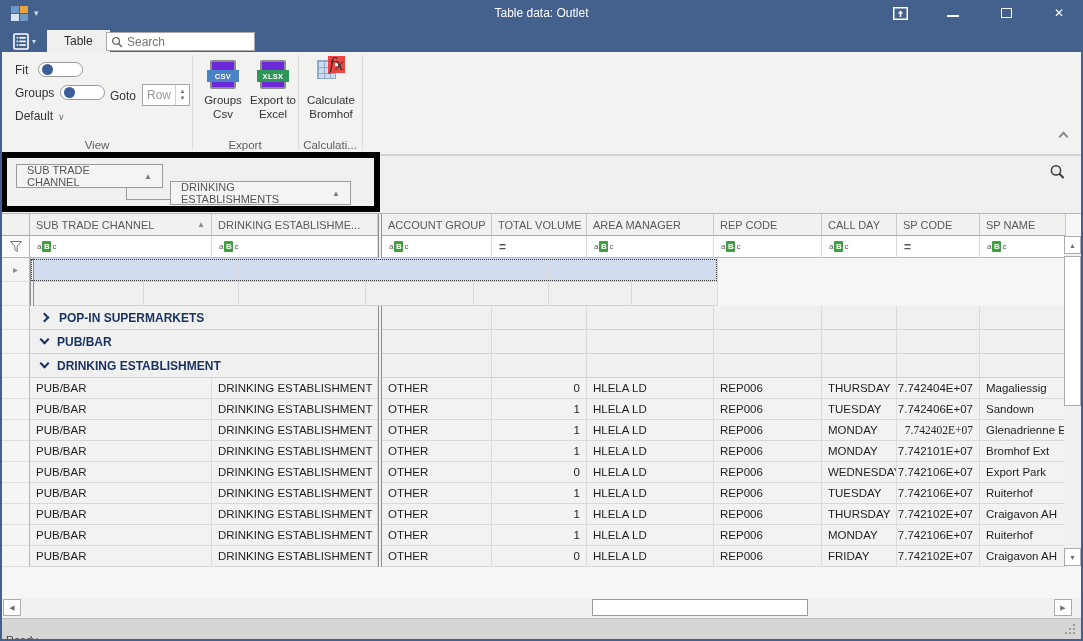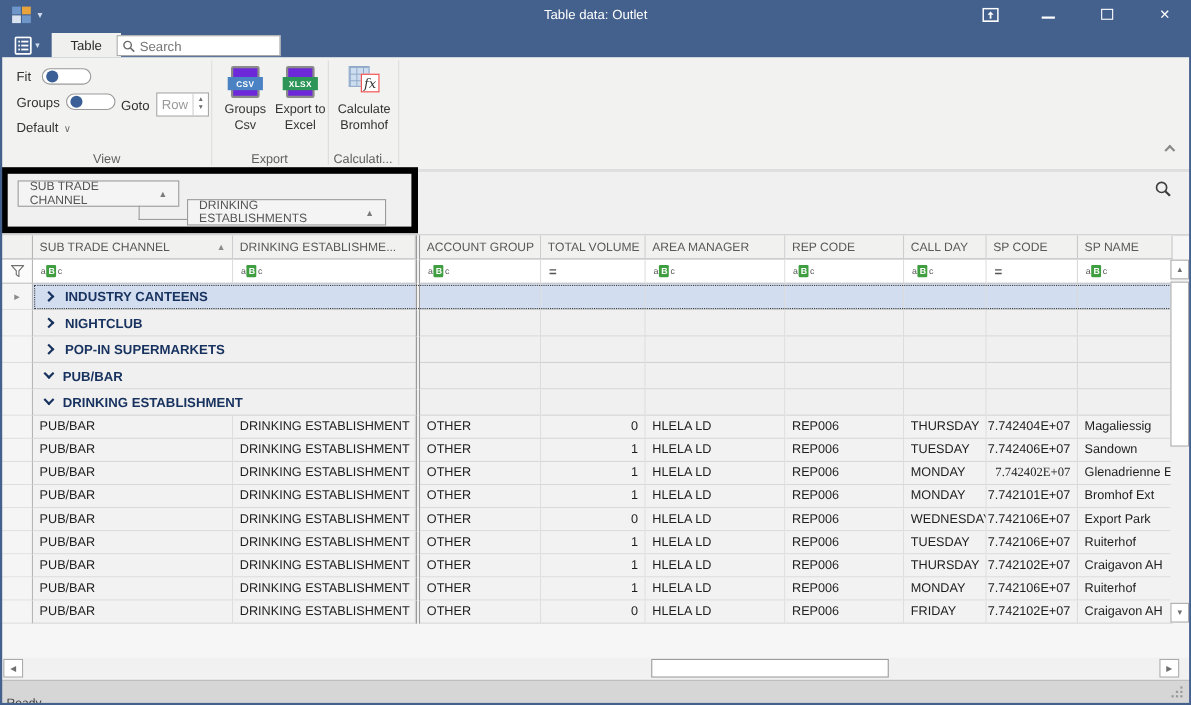--- a/index.html
+++ b/index.html
@@ -47,21 +47,21 @@
   .ddl-caret { color: #707070; font-size: 9px; margin-left: 5px; }
   .bigbtn { position: absolute; top: 8px; display: flex; flex-direction: column; align-items: center; cursor: default; }
   .bigbtn .blabel { margin-top: 5px; font-size: 11.5px; color: #333; text-align: center; line-height: 1.2; }
   .doc-icon { position: relative; width: 26px; height: 29px; border: 2px solid #8a8a8a; border-radius: 2px; background: #6d28d9; }
   .band { position: absolute; left: -5px; right: -5px; top: 8px; height: 12px; color: #fff; font-size: 7.5px; font-weight: bold; display: flex; align-items: center; justify-content: center; letter-spacing: 0.3px; }
   .band.csv { background: #4a82c4; }
   .band.xlsx { background: #2e9558; }
   .fx-icon { position: relative; width: 28px; height: 29px; }
   .fx-back { position: absolute; left: 0; top: 0; width: 19px; height: 19px; background: #cddcee; border: 1px solid #8fa8c8;
     background-image: linear-gradient(to right, #8fa8c8 1px, transparent 1px), linear-gradient(to bottom, #8fa8c8 1px, transparent 1px); background-size: 6px 6px; }
-  .fx-front { position: absolute; right: 0; bottom: 5px; width: 17px; height: 17px; background: #fff; border: 1px solid #ef4444; display: flex; align-items: center; justify-content: center; font-family: "DejaVu Serif", serif; font-style: italic; font-size: 12px; color: #333; }
+  .fx-front { position: absolute; right: 0; bottom: 16px; width: 17px; height: 17px; background: #fff; border: 7px solid #ef4444; display: flex; align-items: center; justify-content: center; font-family: "DejaVu Serif", serif; font-style: italic; font-size: 16px; color: #333; }
   .ribbon-collapse { position: absolute; right: 12px; bottom: 12px; width: 12px; height: 12px; }
   .chevup { width: 7px; height: 7px; border-left: 2px solid #8a8a8a; border-top: 2px solid #8a8a8a; transform: rotate(45deg); margin: 3px auto; }
 
   
   .grouppanel { position: absolute; left: 2px; top: 155px; width: 1079px; height: 58px; background: #f0f0f0; border-top: 1px solid #d6d6d6; z-index: 10; }
   .gbox { position: absolute; height: 24px; border: 1px solid #9c9c9c; background: #f4f4f4; display: flex; align-items: center; justify-content: space-between; padding: 0 10px; font-size: 11px; color: #555; }
   .gbox .sort { color: #7a7a7a; font-size: 8px; }
   .conn-v { position: absolute; left: 124px; top: 31px; height: 13px; border-left: 1px solid #9c9c9c; }
   .conn-h { position: absolute; left: 124px; top: 43px; width: 44px; border-top: 1px solid #9c9c9c; }
   .gp-search { position: absolute; right: 14px; top: 8px; width: 18px; height: 18px; }
@@ -335,41 +335,33 @@
             <span>c</span>
           </div>
         </div>
       </div>
     <div>
         <div class="grow">
           <div class="ind">
             <div class="rowarrow">▸</div>
           </div>
           <div class="rcells sel">
-            <div class="gfirst">
-              <div class="chev right"></div>
-              <div class="glabel">INDUSTRY CANTEENS</div>
-            </div>
             <div class="dsep"></div>
             <div class="gcell" style="width: 110px;"></div>
             <div class="gcell" style="width: 95px;"></div>
             <div class="gcell" style="width: 127px;"></div>
             <div class="gcell" style="width: 108px;"></div>
             <div class="gcell" style="width: 75px;"></div>
             <div class="gcell" style="width: 83px;"></div>
             <div class="gcell" style="width: 86px;"></div>
           </div>
         </div>
         <div class="grow">
           <div class="ind"></div>
           <div class="rcells">
-            <div class="gfirst">
-              <div class="chev right"></div>
-              <div class="glabel">NIGHTCLUB</div>
-            </div>
             <div class="dsep"></div>
             <div class="gcell" style="width: 110px;"></div>
             <div class="gcell" style="width: 95px;"></div>
             <div class="gcell" style="width: 127px;"></div>
             <div class="gcell" style="width: 108px;"></div>
             <div class="gcell" style="width: 75px;"></div>
             <div class="gcell" style="width: 83px;"></div>
             <div class="gcell" style="width: 86px;"></div>
           </div>
         </div>

